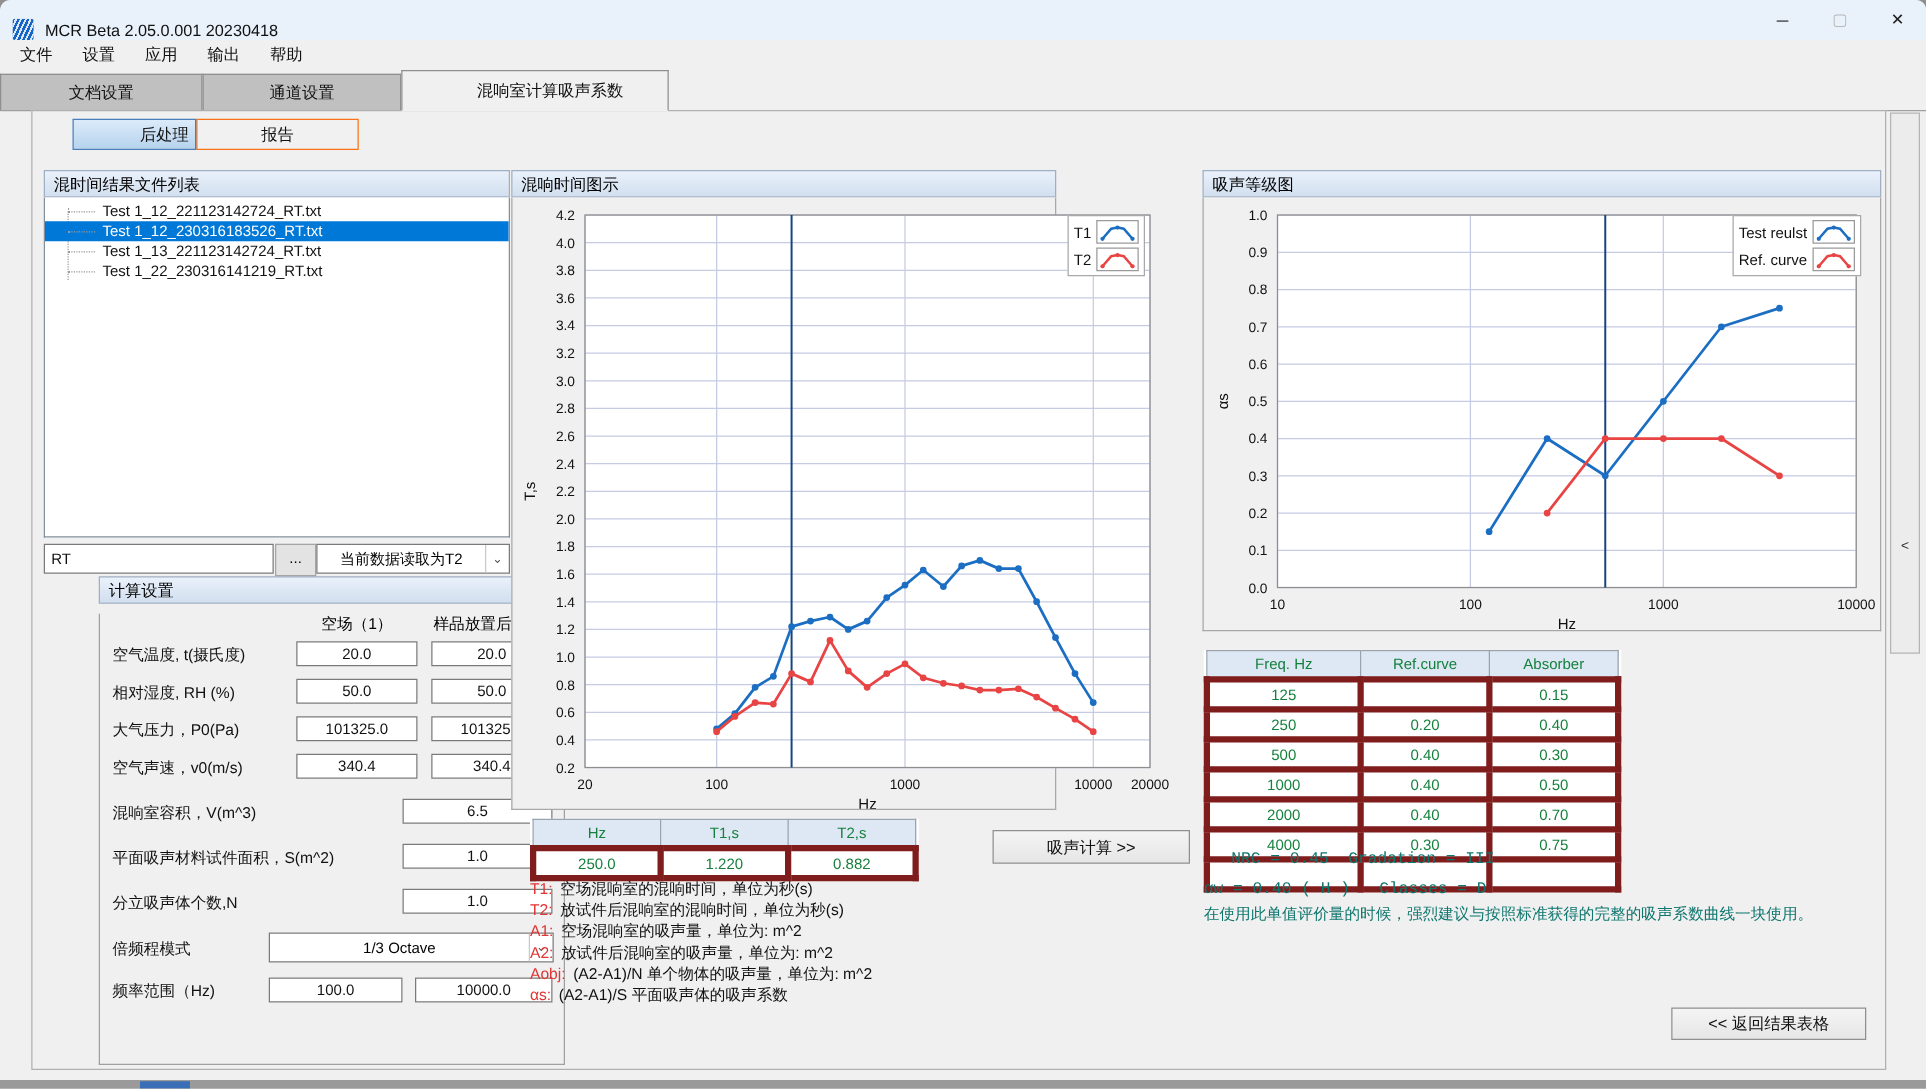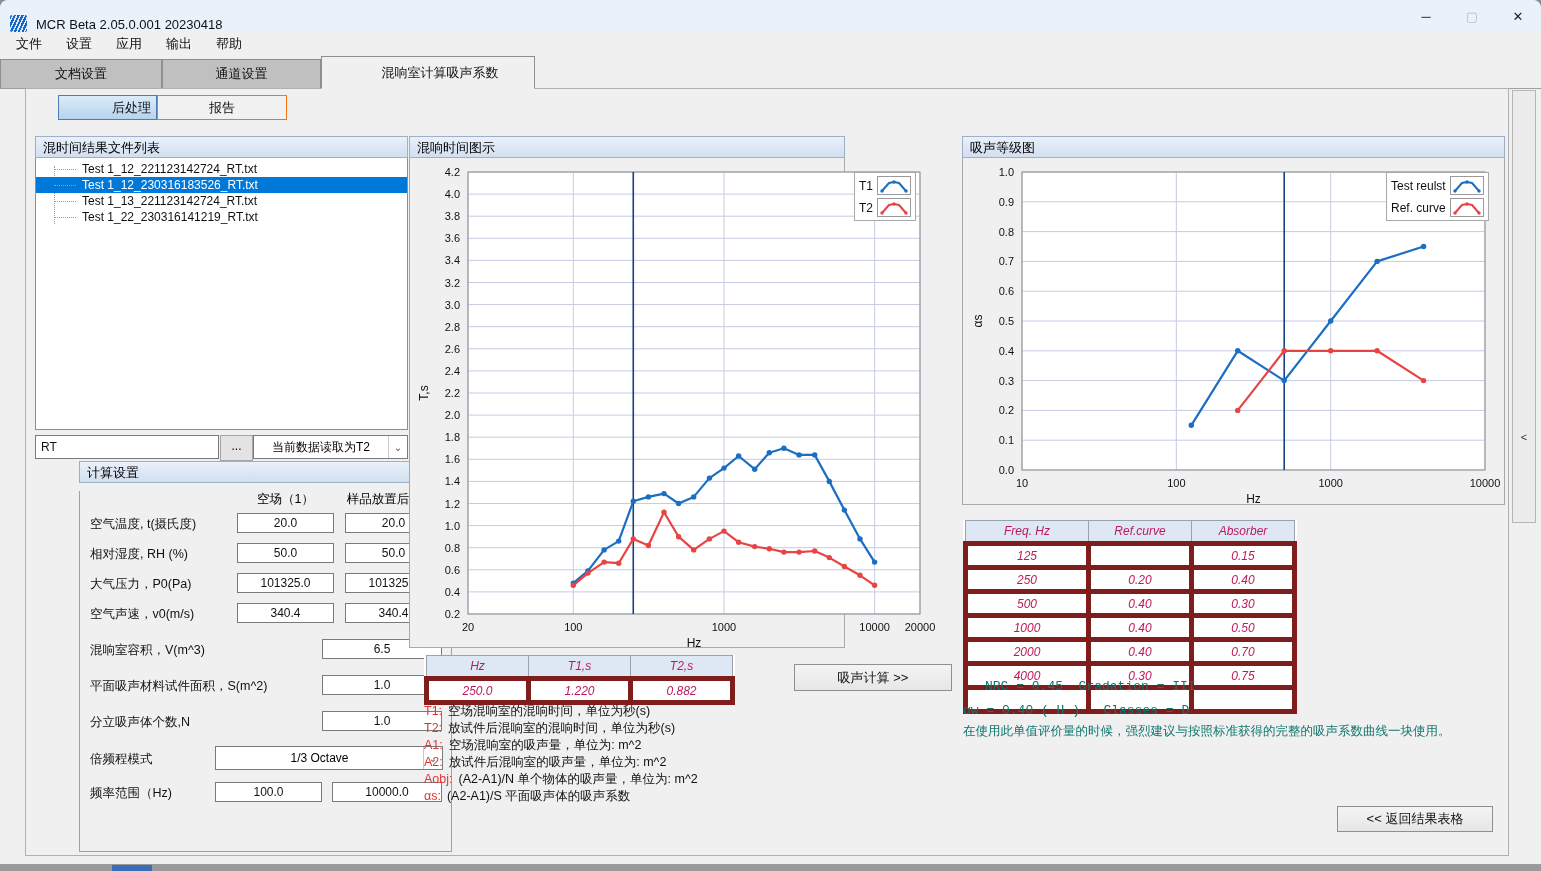--- a/index.html
+++ b/index.html
@@ -60,21 +60,21 @@
   #rt-chart-body{border:1px solid #a8a8a8;border-top:none;height:489px;background:#f0f0f0;position:relative;}
   #grade-chart-panel{position:absolute;left:962px;top:136px;width:543px;}
   #grade-chart-body{border:1px solid #a8a8a8;border-top:none;height:346px;background:#f0f0f0;position:relative;}
   .legend{position:absolute;background:#fff;border:1px solid #a8a8a8;padding:3px 4px;display:flex;flex-direction:column;gap:3px;}
   #rt-legend{left:444px;top:14px;}
   #grade-legend{left:423px;top:14px;}
   .lgrow{display:flex;align-items:center;gap:4px;justify-content:flex-end;}
   .lgname{font-size:12px;color:#111;white-space:nowrap;}
   .lgbox{width:32px;height:17px;border:1px solid #9a9a9a;background:#fff;flex:none;display:flex;align-items:center;justify-content:center;}
   
-  table.dtable{border-collapse:collapse;background:#fff;font-size:12px;color:#be185d;font-style:italic;}
+  table.dtable{border-collapse:collapse;background:#fff;font-size:12px;color:#15803d;}
   table.dtable th{background:#dde8f4;font-weight:normal;border:1px solid #9aa3ad;border-bottom:2px solid #9aa3ad;height:18px;}
   table.dtable td{border:5px solid #7f1d1d;border-left:1px solid #9aa3ad\9;text-align:center;height:17px;}
   table.dtable{border:1px solid #8f98a3;}
   #rt-table{position:absolute;left:424px;top:655px;}
   #rt-table th,#rt-table td{width:95px;}
   #grade-table{position:absolute;left:963px;top:520px;}
   #grade-table th:first-child,#grade-table td:first-child{width:116px;}
   #grade-table th,#grade-table td{width:96px;}
   
   #notes{position:absolute;left:424px;top:703px;font-size:12.5px;line-height:17px;color:#111;}

